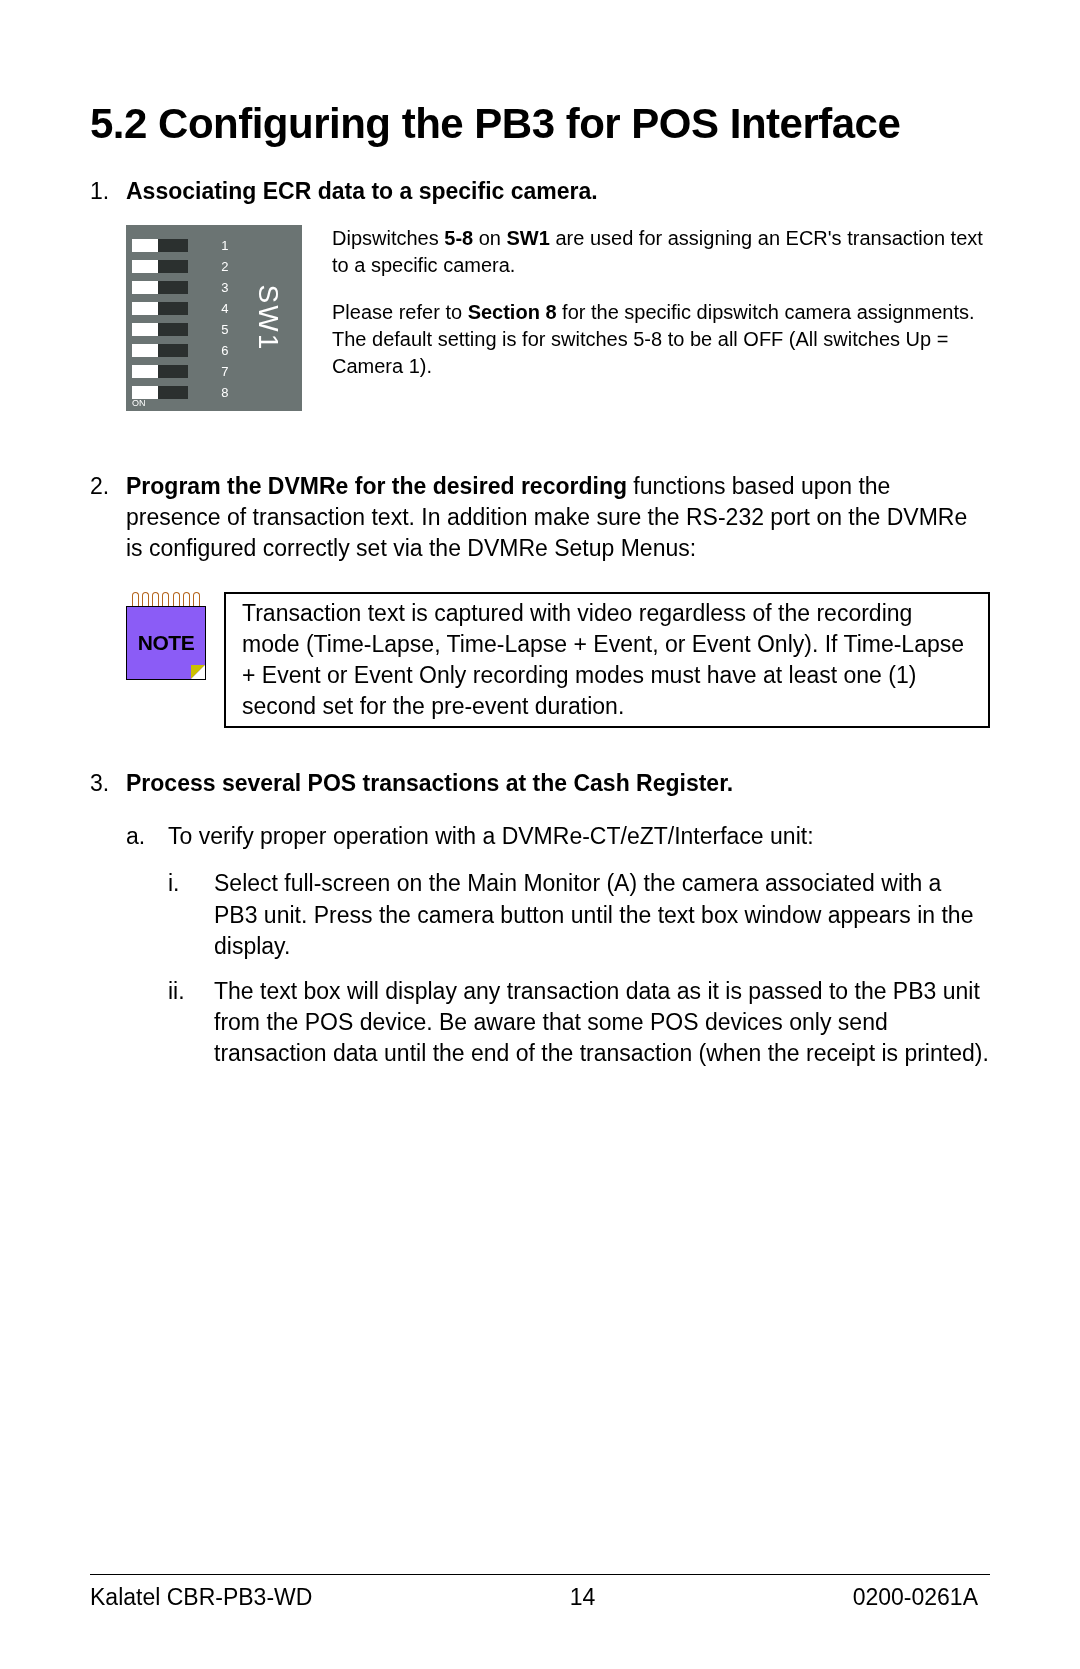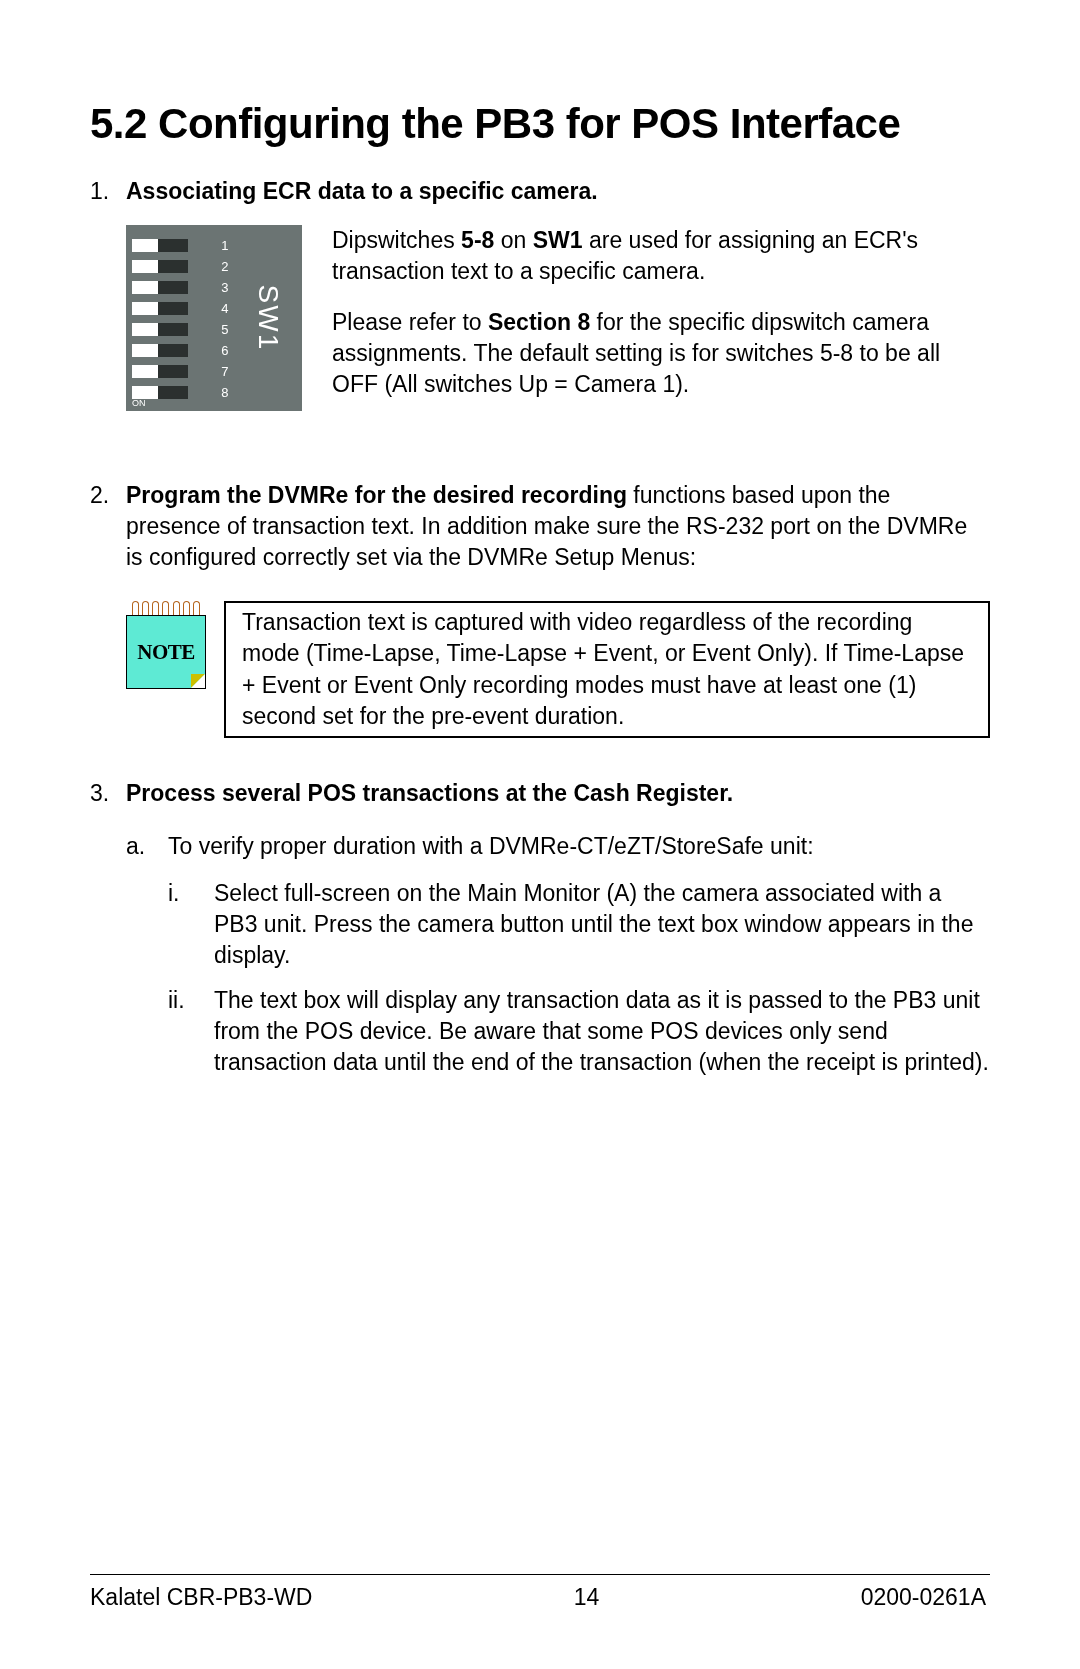--- a/index.html
+++ b/index.html
@@ -7,21 +7,21 @@
   .page { padding: 100px 90px 40px 90px; position: relative; height: 100%; }
   h1 { font-size: 42px; font-weight: 900; letter-spacing: -0.5px; margin-bottom: 28px; font-family: Arial, Helvetica, sans-serif; }
   
   .ol-1 { list-style: none; padding-left: 36px; }
   .ol-1 > li { margin-bottom: 28px; font-size: 23px; line-height: 1.35; }
   .ol-1 > li .num { display: inline-block; width: 36px; margin-left: -36px; }
   
   .step1-head b { font-weight: bold; }
   .step1-body { display: flex; gap: 30px; margin-top: 18px; }
   .dip-img { flex: 0 0 176px; }
-  .dip-text { flex: 1; font-size: 23px; line-height: 1.35; }
+  .dip-text { flex: 1; font-size: 20px; line-height: 1.35; }
   .dip-text p { margin-bottom: 20px; }
   
   
   .dip-panel { width: 176px; height: 186px; background: #6b7473; display: flex; }
   .dip-left { width: 94px; height: 100%; padding: 10px 0 10px 6px; position: relative; }
   .sw-row { height: 21px; display: flex; align-items: center; }
   .sw-slot { width: 56px; height: 13px; background: #2b302f; position: relative; }
   .sw-knob { width: 26px; height: 13px; background: #fff; position: absolute; left: 0; top: 0; }
   .on-label { position: absolute; left: 6px; bottom: 2px; font-size: 9px; color: #fff; transform: rotate(0deg); letter-spacing: 0; }
   .dip-mid { width: 22px; display: flex; flex-direction: column; justify-content: flex-start; padding-top: 10px; }
@@ -35,27 +35,27 @@
   
   .ol-i { list-style: none; padding-left: 46px; margin-top: 16px; }
   .ol-i > li { margin-bottom: 14px; font-size: 23px; line-height: 1.35; }
   .ol-i > li .rn { display: inline-block; width: 46px; margin-left: -46px; }
   
   .note-block { display: flex; align-items: flex-start; gap: 18px; margin: 28px 0 40px 36px; }
   .note-icon { flex: 0 0 80px; }
   .notepad { width: 80px; height: 88px; position: relative; }
   .spiral { height: 14px; display: flex; justify-content: space-around; padding: 0 4px; }
   .spiral span { width: 7px; height: 14px; border: 1.5px solid #b5651d; border-bottom: none; border-radius: 4px 4px 0 0; background: #fff59d00; }
-  .pad-body { height: 74px; background: #5eead4; border: 1px solid #000; display: flex; align-items: center; justify-content: center; font-weight: 900; font-size: 21px; font-family: Liberation Serif, serif; letter-spacing: -0.5px; position: relative; }
+  .pad-body { height: 74px; background: #8b5cf6; border: 1px solid #000; display: flex; align-items: center; justify-content: center; font-weight: 900; font-size: 21px; font-family: Liberation Sans, sans-serif; letter-spacing: -0.5px; position: relative; }
   .pad-fold { position: absolute; right: 0; bottom: 0; width: 0; height: 0; border-left: 14px solid transparent; border-bottom: 14px solid #fff; }
   .pad-fold2 { position: absolute; right: 0; bottom: 0; width: 0; height: 0; border-left: 14px solid #ccc000; border-bottom: 14px solid transparent; }
   .note-text { flex: 1; border: 2px solid #000; padding: 4px 16px; font-size: 23px; line-height: 1.35; }
   
   .footer-line { position: absolute; left: 90px; right: 90px; bottom: 94px; border-top: 1.5px solid #000; }
-  .footer { position: absolute; left: 90px; right: 94px; bottom: 58px; display: flex; justify-content: space-between; font-size: 23px; }
+  .footer { position: absolute; left: 90px; right: 102px; bottom: 58px; display: flex; justify-content: space-between; font-size: 23px; }
   
   b { font-weight: bold; }
 </style>
 </head>
 <body>
 
 <div class="page">
 
   <h1>5.2  Configuring the PB3 for POS Interface</h1>
 
@@ -160,21 +160,21 @@
     </div>
     <div class="note-text">Transaction text is captured with video regardless of the recording mode (Time-Lapse, Time-Lapse + Event, or Event Only).  If Time-Lapse + Event or Event Only recording modes must have at least one (1) second set for the pre-event duration.</div>
   </div>
 
   <ol class="ol-1" start="3" style="margin-top: 40px;">
 
     <li>
       <span class="num">3.</span><b>Process several POS transactions at the Cash Register.</b>
       <ol class="ol-a">
         <li>
-          <span class="lt">a.</span><span>To verify proper duration with a DVMRe-CT/eZT/StoreSafe unit:</span>
+          <span class="lt">a.</span><span>To verify proper operation with a DVMRe-CT/eZT/Interface unit:</span>
           <ol class="ol-i">
             <li><span class="rn">i.</span><span>Select full-screen on the Main Monitor (A) the camera associated with a PB3 unit.  Press the camera button until the text box window appears in the display.</span></li>
             <li><span class="rn">ii.</span><span>The text box will display any transaction data as it is passed to the PB3 unit from the POS device.  Be aware that some POS devices only send transaction data until the end of the transaction (when the receipt is printed).</span></li>
           </ol>
         </li>
       </ol>
     </li>
   </ol>
 
   <div class="footer-line"></div>

